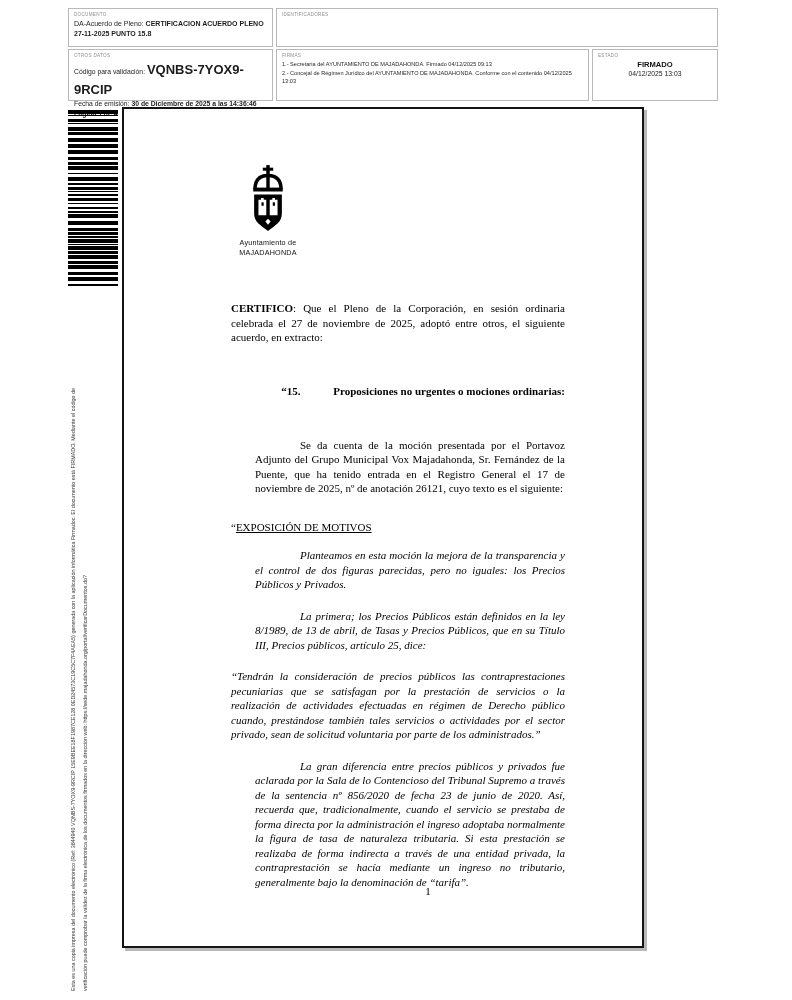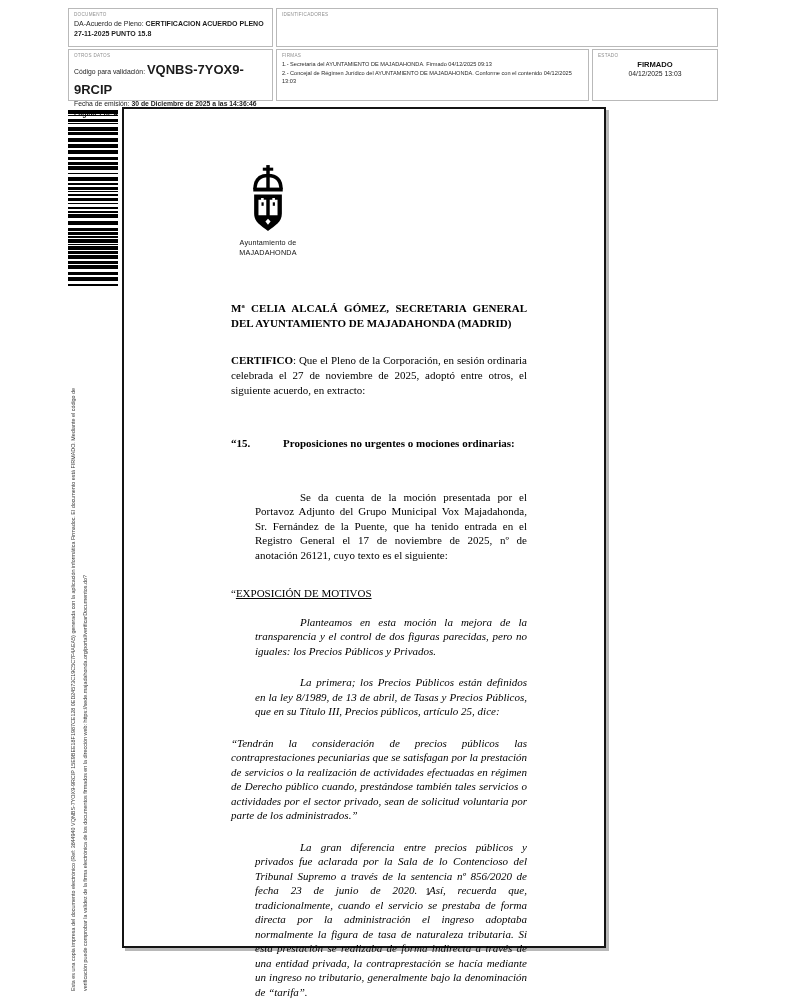--- a/index.html
+++ b/index.html
@@ -33,35 +33,35 @@
   
   .sidebar-text { position:absolute; left:64px; top:292px; width:34px; height:700px; }
   .sidebar-text .rot {
     position:absolute; left:50%; top:50%; width:698px; height:26px;
     transform:translate(-50%,-50%) rotate(-90deg);
     font-size:5.4px; line-height:2.2; color:#3a3a3a; white-space:nowrap;
   }
 
   
   .page-frame {
-    position:absolute; left:122px; top:107px; width:484px; height:841px;
+    position:absolute; left:122px; top:107px; width:522px; height:841px;
     border:2px solid #141414; background:#fff;
     box-shadow:3px 3px 0 rgba(0,0,0,.28);
   }
   .logo-block { margin:56px 0 0 108px; width:72px; text-align:center; }
   .logo-caption { font-size:7.2px; color:#111; line-height:1.35; margin-top:3px; letter-spacing:.2px; }
 
   .doc-body {
     margin:44px 77px 0 107px;
     font-family:"Liberation Serif", serif; font-size:11px; color:#000; line-height:1.32;
   }
   .heading { font-weight:bold; text-align:justify; }
   .para { text-align:justify; margin-top:17px; }
   .indent { text-indent:45px;margin-left:24px; }
-  .item-row { display:flex; margin-top:39px; font-weight:bold; }
+  .item-row { display:flex; margin-top:39px; font-weight:bold;justify-content:flex-end; }
   .item-num { width:52px; flex:none; }
   .subitem-row { display:flex; margin-top:13px; margin-left:29px; }
   .subitem-num { width:83px; flex:none; font-weight:bold; }
   .subitem-text { flex:1; text-align:justify; font-weight:bold; }
   .exposicion { margin-top:24px; }
   .exposicion .u { text-decoration:underline; }
   .ital { font-style:italic; }
   .quote-para { text-indent:0; }
   .page-number {
     position:absolute; left:107px; top:776px; width:394px;
@@ -172,21 +172,20 @@
         </g>
         <path d="M30,62 l3,3 -3,4 -3,-4 z" fill="#fff"></path>
       </svg>
       <div class="logo-caption">
         <div>Ayuntamiento de</div>
         <div>MAJADAHONDA</div>
       </div>
     </div>
 
     <div class="doc-body">
-      <div class="heading">Mª CELIA ALCALÁ GÓMEZ, SECRETARIA GENERAL DEL AYUNTAMIENTO DE MAJADAHONDA (MADRID)</div>
 
       <div class="para" style="margin-top:23px;"><b>CERTIFICO</b><span>: Que el Pleno de la Corporación, en sesión ordinaria celebrada el 27 de noviembre de 2025, adoptó entre otros, el siguiente acuerdo, en extracto:</span></div>
 
       <div class="item-row">
         <span class="item-num">“15.</span>
         <span>Proposiciones no urgentes o mociones ordinarias:</span>
       </div>
 
       <div class="subitem-row">
       </div>

